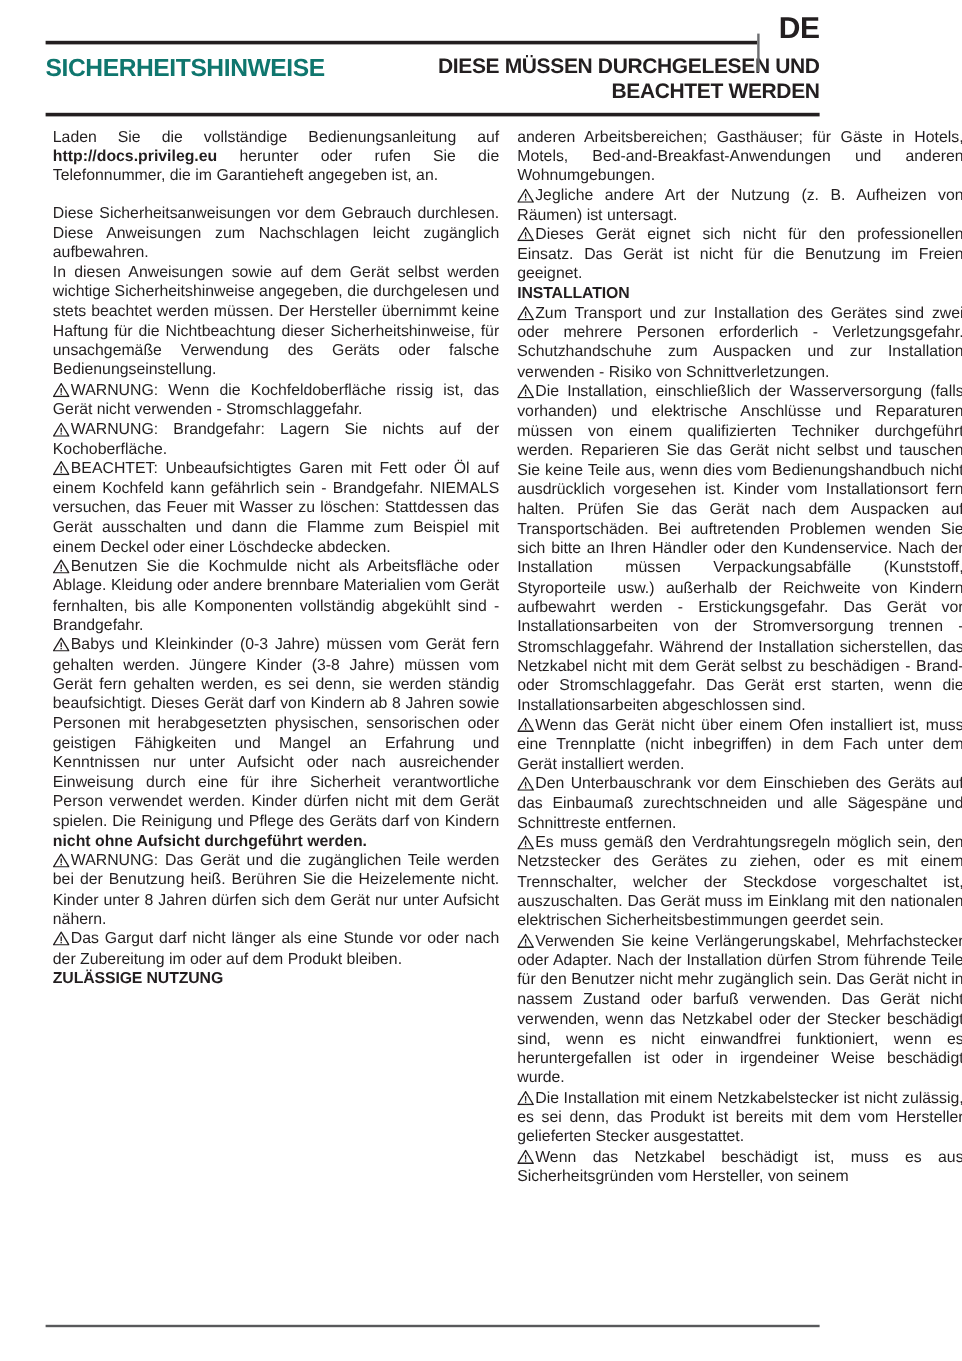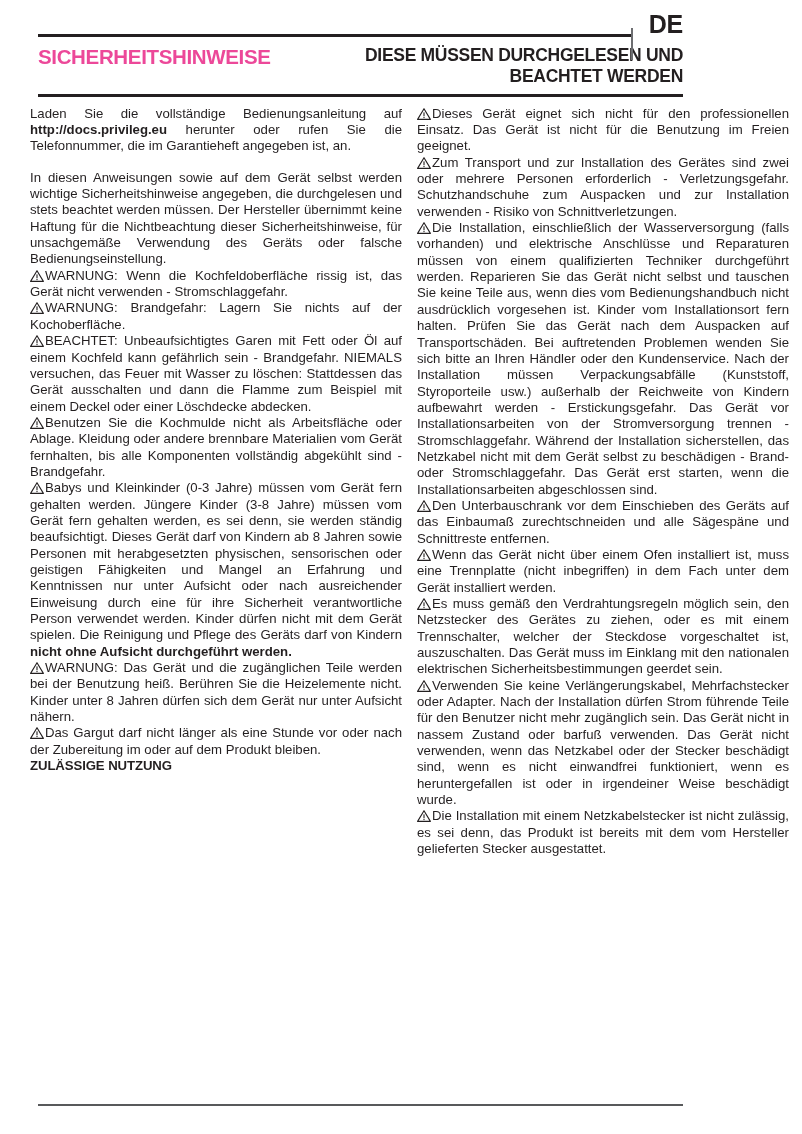--- a/index.html
+++ b/index.html
@@ -63,21 +63,21 @@
   .header-titles {
     display: flex;
     align-items: flex-start;
     justify-content: space-between;
     margin-top: 5px;
   }
   .title-main {
     font-size: 20.5px;
     font-weight: bold;
     letter-spacing: -0.35px;
-    color: #ec4899;
+    color: #0f766e;
     white-space: nowrap;
     line-height: 1.18;
   }
   .title-sub {
     flex: 1;
     text-align: right;
     font-size: 17.5px;
     font-weight: bold;
     letter-spacing: -0.3px;
     color: #231f20;
@@ -87,21 +87,21 @@
 
   .header-bottom-rule {
     margin: 6px 17px 0 38px;
     height: 3px;
     background: #231f20;
   }
 
   
   .columns {
     display: flex;
-    margin: 9px 17px 0 30px;
+    margin: 9px 17px 0 44px;
     gap: 15px;
   }
   .col {
     width: 372px;
     flex: 0 0 372px;
   }
   .col p {
     margin: 0;
     font-size: 13.2px;
     line-height: 16.35px;
@@ -168,20 +168,21 @@
   <div class="header-bottom-rule"></div>
 
   <div class="columns">
 
     <div class="col">
 
       <p><span>Laden Sie die vollständige Bedienungsanleitung auf </span><span class="b">http://docs.privileg.eu</span><span> herunter oder rufen Sie die Telefonnummer, die im Garantieheft angegeben ist, an.</span></p>
 
       <div class="gap"></div>
 
+      <p>Diese Sicherheitsanweisungen vor dem Gebrauch durchlesen. Diese Anweisungen zum Nachschlagen leicht zugänglich aufbewahren.</p>
 
       <p>In diesen Anweisungen sowie auf dem Gerät selbst werden wichtige Sicherheitshinweise angegeben, die durchgelesen und stets beachtet werden müssen. Der Hersteller übernimmt keine Haftung für die Nichtbeachtung dieser Sicherheitshinweise, für unsachgemäße Verwendung des Geräts oder falsche Bedienungseinstellung.</p>
 
       <p><span class="warn"><svg width="14" height="12" viewBox="0 0 14 12">
               <path d="M7 0.7 L13.4 11.4 L0.6 11.4 Z" fill="none" stroke="#231f20" stroke-width="1.1" stroke-linejoin="round"></path>
               <rect x="6.45" y="4.4" width="1.1" height="3.9" fill="#231f20"></rect>
               <rect x="6.45" y="9.0" width="1.1" height="1.1" fill="#231f20"></rect>
             </svg></span><span>WARNUNG: Wenn die Kochfeldoberfläche rissig ist, das Gerät nicht verwenden - Stromschlaggefahr.</span></p>
 
       <p><span class="warn"><svg width="14" height="12" viewBox="0 0 14 12">
@@ -222,70 +223,82 @@
             </svg></span><span>Das Gargut darf nicht länger als eine Stunde vor oder nach der Zubereitung im oder auf dem Produkt bleiben.</span></p>
 
       <p class="sec-head">ZULÄSSIGE NUTZUNG</p>
 
 
 
     </div>
 
     <div class="col">
 
-
+      <p>anderen Arbeitsbereichen; Gasthäuser; für Gäste in Hotels, Motels, Bed-and-Breakfast-Anwendungen und anderen Wohnumgebungen.</p>
+
+      <p><span class="warn"><svg width="14" height="12" viewBox="0 0 14 12">
+              <path d="M7 0.7 L13.4 11.4 L0.6 11.4 Z" fill="none" stroke="#231f20" stroke-width="1.1" stroke-linejoin="round"></path>
+              <rect x="6.45" y="4.4" width="1.1" height="3.9" fill="#231f20"></rect>
+              <rect x="6.45" y="9.0" width="1.1" height="1.1" fill="#231f20"></rect>
+            </svg></span><span>Jegliche andere Art der Nutzung (z. B. Aufheizen von Räumen) ist untersagt.</span></p>
 
       <p><span class="warn"><svg width="14" height="12" viewBox="0 0 14 12">
               <path d="M7 0.7 L13.4 11.4 L0.6 11.4 Z" fill="none" stroke="#231f20" stroke-width="1.1" stroke-linejoin="round"></path>
               <rect x="6.45" y="4.4" width="1.1" height="3.9" fill="#231f20"></rect>
               <rect x="6.45" y="9.0" width="1.1" height="1.1" fill="#231f20"></rect>
             </svg></span><span>Dieses Gerät eignet sich nicht für den professionellen Einsatz. Das Gerät ist nicht für die Benutzung im Freien geeignet.</span></p>
 
+      <p class="sec-head">INSTALLATION</p>
 
       <p><span class="warn"><svg width="14" height="12" viewBox="0 0 14 12">
               <path d="M7 0.7 L13.4 11.4 L0.6 11.4 Z" fill="none" stroke="#231f20" stroke-width="1.1" stroke-linejoin="round"></path>
               <rect x="6.45" y="4.4" width="1.1" height="3.9" fill="#231f20"></rect>
               <rect x="6.45" y="9.0" width="1.1" height="1.1" fill="#231f20"></rect>
             </svg></span><span>Zum Transport und zur Installation des Gerätes sind zwei oder mehrere Personen erforderlich - Verletzungsgefahr. Schutzhandschuhe zum Auspacken und zur Installation verwenden - Risiko von Schnittverletzungen.</span></p>
 
       <p><span class="warn"><svg width="14" height="12" viewBox="0 0 14 12">
               <path d="M7 0.7 L13.4 11.4 L0.6 11.4 Z" fill="none" stroke="#231f20" stroke-width="1.1" stroke-linejoin="round"></path>
               <rect x="6.45" y="4.4" width="1.1" height="3.9" fill="#231f20"></rect>
               <rect x="6.45" y="9.0" width="1.1" height="1.1" fill="#231f20"></rect>
             </svg></span><span>Die Installation, einschließlich der Wasserversorgung (falls vorhanden) und elektrische Anschlüsse und Reparaturen müssen von einem qualifizierten Techniker durchgeführt werden. Reparieren Sie das Gerät nicht selbst und tauschen Sie keine Teile aus, wenn dies vom Bedienungshandbuch nicht ausdrücklich vorgesehen ist. Kinder vom Installationsort fern halten. Prüfen Sie das Gerät nach dem Auspacken auf Transportschäden. Bei auftretenden Problemen wenden Sie sich bitte an Ihren Händler oder den Kundenservice. Nach der Installation müssen Verpackungsabfälle (Kunststoff, Styroporteile usw.) außerhalb der Reichweite von Kindern aufbewahrt werden - Erstickungsgefahr. Das Gerät vor Installationsarbeiten von der Stromversorgung trennen - Stromschlaggefahr. Während der Installation sicherstellen, das Netzkabel nicht mit dem Gerät selbst zu beschädigen - Brand- oder Stromschlaggefahr. Das Gerät erst starten, wenn die Installationsarbeiten abgeschlossen sind.</span></p>
 
       <p><span class="warn"><svg width="14" height="12" viewBox="0 0 14 12">
               <path d="M7 0.7 L13.4 11.4 L0.6 11.4 Z" fill="none" stroke="#231f20" stroke-width="1.1" stroke-linejoin="round"></path>
               <rect x="6.45" y="4.4" width="1.1" height="3.9" fill="#231f20"></rect>
               <rect x="6.45" y="9.0" width="1.1" height="1.1" fill="#231f20"></rect>
+            </svg></span><span>Wenn das Gerät nicht über einem Ofen installiert ist, muss eine Trennplatte (nicht inbegriffen) in dem Fach unter dem Gerät installiert werden.</span></p>
+
+      <p><span class="warn"><svg width="14" height="12" viewBox="0 0 14 12">
+              <path d="M7 0.7 L13.4 11.4 L0.6 11.4 Z" fill="none" stroke="#231f20" stroke-width="1.1" stroke-linejoin="round"></path>
+              <rect x="6.45" y="4.4" width="1.1" height="3.9" fill="#231f20"></rect>
+              <rect x="6.45" y="9.0" width="1.1" height="1.1" fill="#231f20"></rect>
             </svg></span><span>Den Unterbauschrank vor dem Einschieben des Geräts auf das Einbaumaß zurechtschneiden und alle Sägespäne und Schnittreste entfernen.</span></p>
 
-      <p><span class="warn"><svg width="14" height="12" viewBox="0 0 14 12">
-              <path d="M7 0.7 L13.4 11.4 L0.6 11.4 Z" fill="none" stroke="#231f20" stroke-width="1.1" stroke-linejoin="round"></path>
-              <rect x="6.45" y="4.4" width="1.1" height="3.9" fill="#231f20"></rect>
-              <rect x="6.45" y="9.0" width="1.1" height="1.1" fill="#231f20"></rect>
-            </svg></span><span>Wenn das Gerät nicht über einem Ofen installiert ist, muss eine Trennplatte (nicht inbegriffen) in dem Fach unter dem Gerät installiert werden.</span></p>
-
 
       <p><span class="warn"><svg width="14" height="12" viewBox="0 0 14 12">
               <path d="M7 0.7 L13.4 11.4 L0.6 11.4 Z" fill="none" stroke="#231f20" stroke-width="1.1" stroke-linejoin="round"></path>
               <rect x="6.45" y="4.4" width="1.1" height="3.9" fill="#231f20"></rect>
               <rect x="6.45" y="9.0" width="1.1" height="1.1" fill="#231f20"></rect>
             </svg></span><span>Es muss gemäß den Verdrahtungsregeln möglich sein, den Netzstecker des Gerätes zu ziehen, oder es mit einem Trennschalter, welcher der Steckdose vorgeschaltet ist, auszuschalten. Das Gerät muss im Einklang mit den nationalen elektrischen Sicherheitsbestimmungen geerdet sein.</span></p>
 
       <p><span class="warn"><svg width="14" height="12" viewBox="0 0 14 12">
               <path d="M7 0.7 L13.4 11.4 L0.6 11.4 Z" fill="none" stroke="#231f20" stroke-width="1.1" stroke-linejoin="round"></path>
               <rect x="6.45" y="4.4" width="1.1" height="3.9" fill="#231f20"></rect>
               <rect x="6.45" y="9.0" width="1.1" height="1.1" fill="#231f20"></rect>
             </svg></span><span>Verwenden Sie keine Verlängerungskabel, Mehrfachstecker oder Adapter. Nach der Installation dürfen Strom führende Teile für den Benutzer nicht mehr zugänglich sein. Das Gerät nicht in nassem Zustand oder barfuß verwenden. Das Gerät nicht verwenden, wenn das Netzkabel oder der Stecker beschädigt sind, wenn es nicht einwandfrei funktioniert, wenn es heruntergefallen ist oder in irgendeiner Weise beschädigt wurde.</span></p>
 
       <p><span class="warn"><svg width="14" height="12" viewBox="0 0 14 12">
               <path d="M7 0.7 L13.4 11.4 L0.6 11.4 Z" fill="none" stroke="#231f20" stroke-width="1.1" stroke-linejoin="round"></path>
               <rect x="6.45" y="4.4" width="1.1" height="3.9" fill="#231f20"></rect>
               <rect x="6.45" y="9.0" width="1.1" height="1.1" fill="#231f20"></rect>
             </svg></span><span>Die Installation mit einem Netzkabelstecker ist nicht zulässig, es sei denn, das Produkt ist bereits mit dem vom Hersteller gelieferten Stecker ausgestattet.</span></p>
 
+      <p><span class="warn"><svg width="14" height="12" viewBox="0 0 14 12">
+              <path d="M7 0.7 L13.4 11.4 L0.6 11.4 Z" fill="none" stroke="#231f20" stroke-width="1.1" stroke-linejoin="round"></path>
+              <rect x="6.45" y="4.4" width="1.1" height="3.9" fill="#231f20"></rect>
+              <rect x="6.45" y="9.0" width="1.1" height="1.1" fill="#231f20"></rect>
+            </svg></span><span>Wenn das Netzkabel beschädigt ist, muss es aus Sicherheitsgründen vom Hersteller, von seinem</span></p>
 
     </div>
   </div>
 
   <div class="footer-rule"></div>
 </div>
 
 </body></html>

